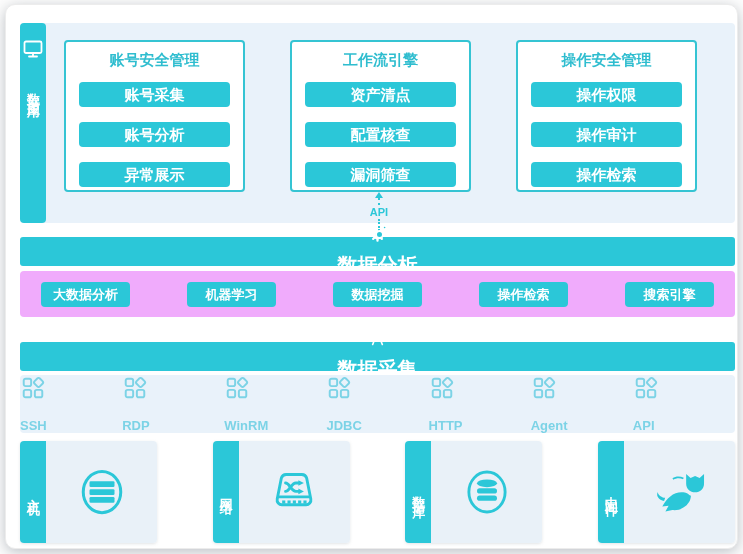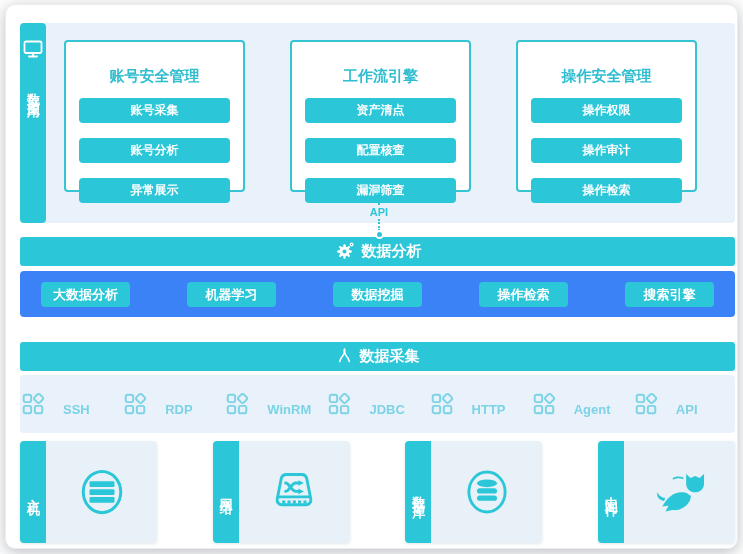--- a/index.html
+++ b/index.html
@@ -19,59 +19,59 @@
   .v-label {
     writing-mode:vertical-rl; text-orientation:upright;
     color:#fff; font-size:13px; font-weight:bold; letter-spacing:4px; line-height:26px;
   }
   .app-panel {
     flex:1; background:#E9F2FA; border-radius:0 4px 4px 0; margin-left:-2px;
     display:flex; justify-content:space-between; padding:17px 38px 0 20px;
   }
   .group-box {
     width:181px; height:152px; background:#ffffff; border:2px solid #35C4D3;
-    border-radius:4px; text-align:center; padding-top:24px;
+    border-radius:4px; text-align:center; padding-top:8px;
   }
   .group-title { font-size:15px; font-weight:bold; color:#2FBDCF; height:20px; line-height:20px; margin-bottom:12px; }
   .chip {
     display:block; height:25px; line-height:25px; margin:0 13px 15px;
-    background:#2BC7D8; border-radius:4px; color:#fff; font-size:12px; font-weight:bold;
+    background:#2BC7D8; border-radius:4px; color:#fff; font-size:15px; font-weight:bold;
     text-align:center; cursor:pointer;
   }
   
   .api-connector { position:absolute; left:357px; top:187px; width:32px; height:48px; z-index:3; text-align:center; }
   .api-arrow { width:0; height:0; margin:0 auto; border-left:4px solid transparent; border-right:4px solid transparent; border-bottom:6px solid #2BC7D8; }
   .api-dash { width:0; margin:0 auto; border-left:2px dotted #2BC7D8; }
   .api-dash.d1 { height:7px; }
   .api-dash.d2 { height:12px; }
   .api-label { font-size:11px; font-weight:bold; color:#2BC7D8; height:14px; line-height:14px; }
   .api-dot { width:9px; height:9px; margin:-1px auto 0; background:#2BC7D8; border:2px solid #fff; border-radius:50%; }
   
   .layer-bar {
     position:absolute; left:14px; width:715px; height:29px; background:#2BC7D8; border-radius:3px;
     display:flex; align-items:center; justify-content:center; gap:7px;
-    color:#fff; font-size:15px; font-weight:bold;
+    color:#fff; font-size:20px; font-weight:bold;flex-direction:column;
   }
   .bar-analysis { top:232px; }
   .bar-collect  { top:337px; }
   
   .panel-engines {
-    position:absolute; left:14px; top:266px; width:715px; height:46px; background:#3b82f6; border-radius:4px;
+    position:absolute; left:14px; top:266px; width:715px; height:46px; background:#f0abfc; border-radius:4px;
     display:flex; align-items:center; justify-content:space-between; padding:0 21px;
   }
   .engine-chip {
     width:89px; height:25px; line-height:25px; background:#2BC7D8; border-radius:4px;
     color:#fff; font-size:13px; font-weight:bold; text-align:center; cursor:pointer;
   }
   
   .panel-protocols {
     position:absolute; left:14px; top:370px; width:715px; height:58px; background:#E9F2FA; border-radius:4px;
     display:grid; grid-template-columns:repeat(7,1fr); align-items:center;
   }
-  .protocol-item { display:flex; align-items:flex-end; gap:17px; }
+  .protocol-item { display:flex; flex-direction:column; align-items:flex-start; gap:17px; }
   .protocol-label { font-size:13px; color:#7CD3E6; font-weight:bold; }
   
   .sec-infra { position:absolute; left:14px; top:436px; width:715px; height:102px; display:flex; justify-content:space-between; }
   .infra-box { width:137px; height:102px; display:flex; border-radius:4px; overflow:hidden; box-shadow:0 1px 3px rgba(140,150,160,.25); }
   .infra-strip { width:26px; background:#2BC7D8; display:flex; align-items:center; justify-content:center; flex-shrink:0; }
   .infra-body { flex:1; background:#E9F1F8; display:flex; align-items:center; justify-content:center; }
   svg { display:block; }
 </style>
 </head>
 <body>

